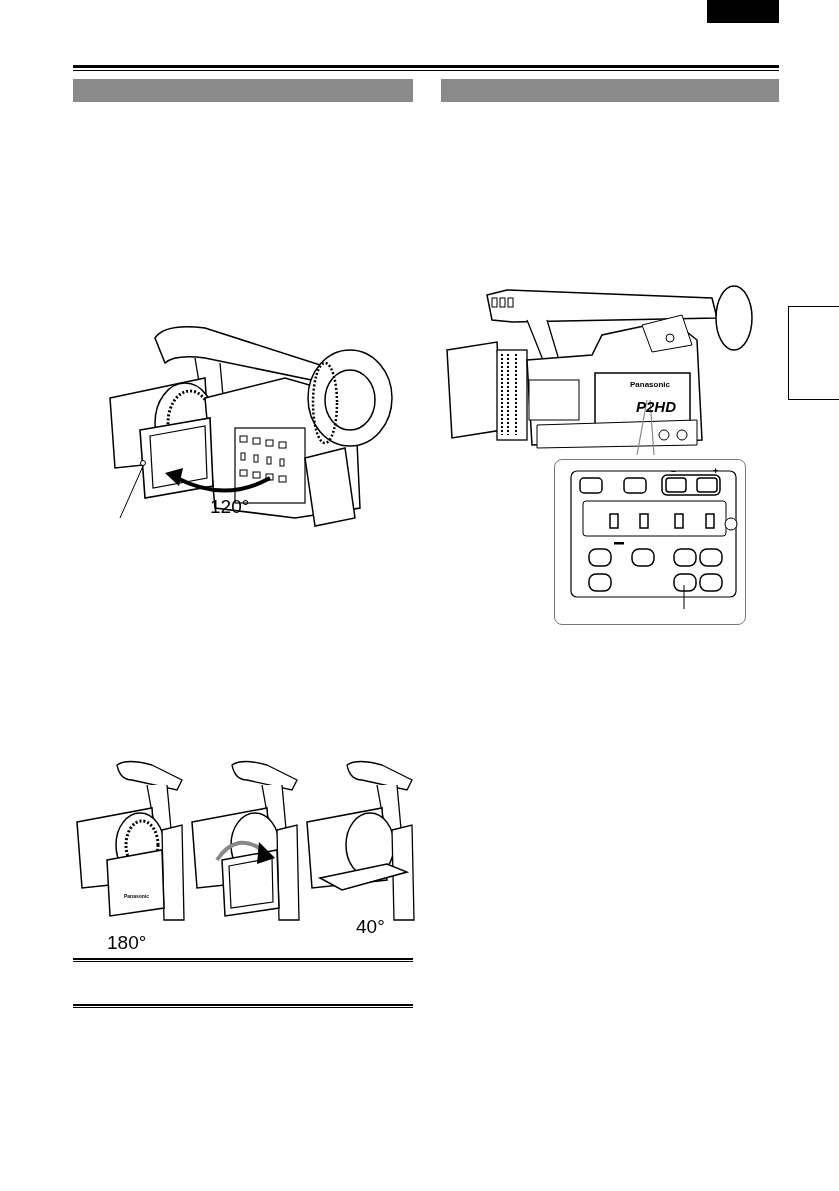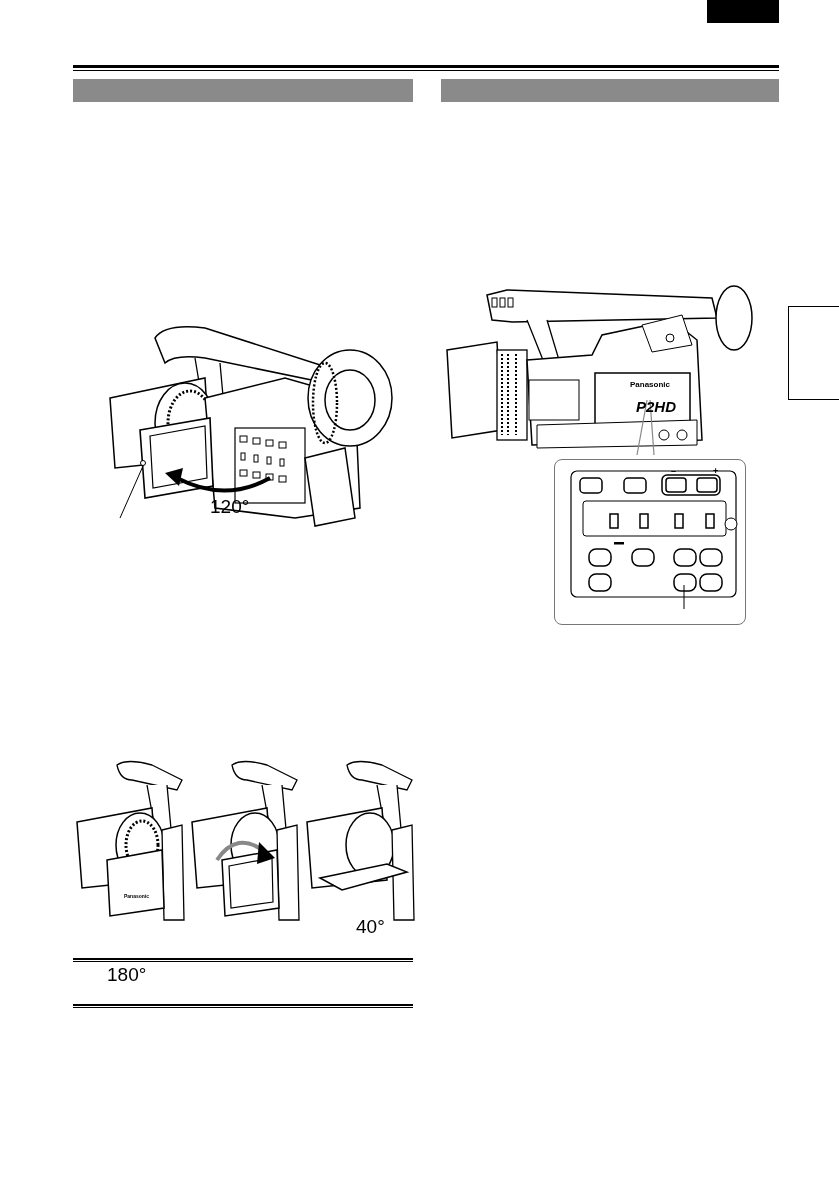--- a/index.html
+++ b/index.html
@@ -101,21 +101,21 @@
 
   <g transform="translate(230,0)">
     <path d="M45 5 Q55 -2 80 5 L110 20 L105 30 L60 20 Q48 20 45 5 Z" fill="#fff" stroke="#000" stroke-width="1.3"></path>
     <path d="M75 25 L85 80 L100 80 L95 25" fill="#fff" stroke="#000" stroke-width="1.3"></path>
     <path d="M5 62 L80 48 L85 120 L10 128 Z" fill="#fff" stroke="#000" stroke-width="1.5"></path>
     <ellipse cx="68" cy="85" rx="24" ry="32" fill="#fff" stroke="#000" stroke-width="1.5"></ellipse>
     <path d="M90 70 L110 65 L112 160 L92 160 Z" fill="#fff" stroke="#000" stroke-width="1.3"></path>
     <path d="M18 118 L85 104 L105 112 L40 130 Z" fill="#fff" stroke="#000" stroke-width="1.5"></path>
   </g>
 </svg>
-<div class="abs deg" style="left:107px;top:964px;">180°</div>
+<div class="abs deg" style="left:107px;top:932px;">180°</div>
 <div class="abs deg" style="left:356px;top:916px;">40°</div>
 
 <div class="abs dbl" style="top:958px;"></div>
 <div class="abs dbl" style="top:1004px;"></div>
 <div class="abs" style="left:73px;top:966px;width:340px;height:34px;"></div>
 
 <svg style="left:442px;top:280px;" width="300" height="170" viewBox="0 0 300 170">
   <path d="M45 15 L65 10 L270 18 L275 38 L70 42 L50 40 Z" fill="#fff" stroke="#000" stroke-width="1.5"></path>
   <g fill="#fff" stroke="#000">
       <rect x="50" y="18" width="5" height="9"></rect>

